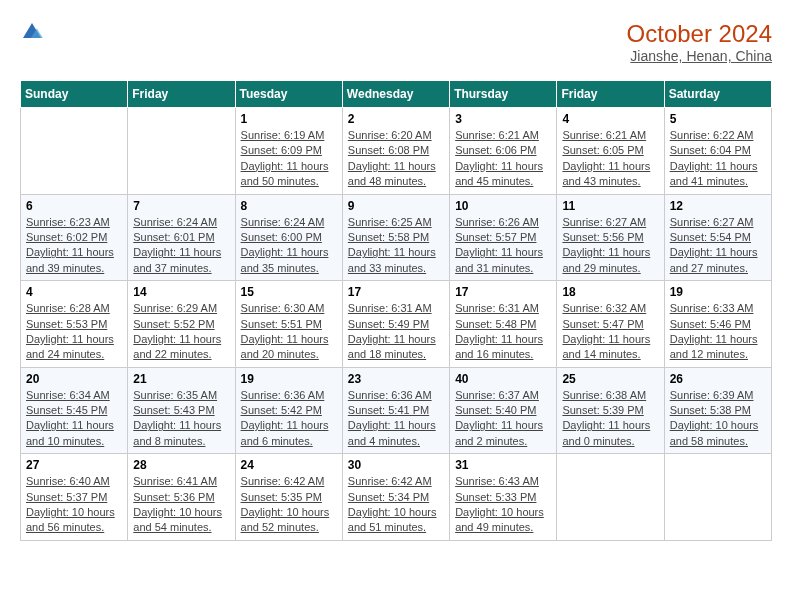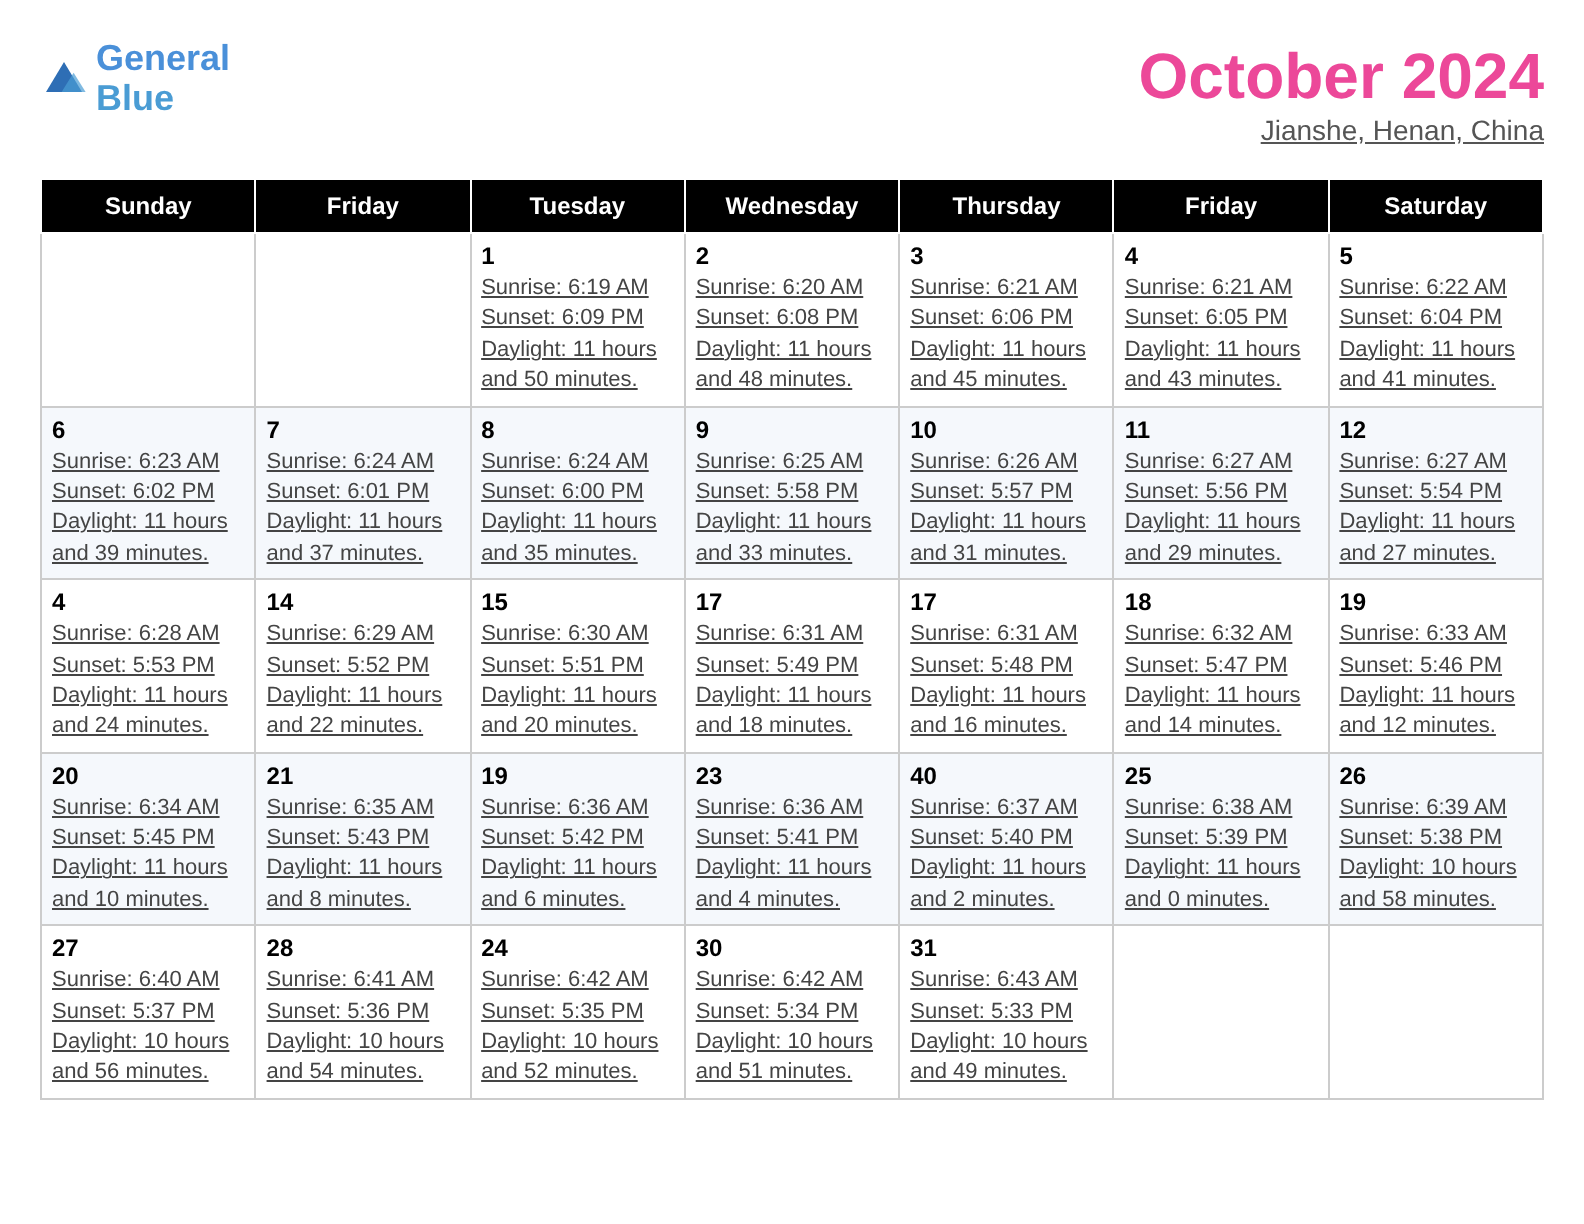--- a/index.html
+++ b/index.html
@@ -31,39 +31,39 @@
       color: #4a90d9;
     }
     .logo-icon {
       width: 24px;
       height: 24px;
     }
     .title-block {
       text-align: right;
     }
     .month-title {
-      font-size: 32px;
-      font-weight: bold;
-      color: #ec4899;
+      font-size: 24px;
+      font-weight: normal;
+      color: #c2410c;
     }
     .subtitle {
       font-size: 14px;
       color: #555;
       text-decoration: underline;
     }
     .calendar {
       width: 100%;
       border-collapse: collapse;
       font-size: 11px;
     }
     .calendar th {
-      background: #000000;
+      background: #0f766e;
       color: #fff;
       padding: 6px 4px;
-      text-align: center;
+      text-align: left;
       font-size: 12px;
       font-weight: bold;
       border: 1px solid #fff;
     }
     .calendar td {
       border: 1px solid #ccc;
       vertical-align: top;
       padding: 4px 5px;
       width: 14.28%;
       min-height: 80px;
@@ -92,24 +92,20 @@
   </style>
 </head>
 <body>
 
 <div class="header">
   <div class="logo">
     <svg class="logo-icon" viewBox="0 0 40 40" width="40" height="40">
       <polygon points="20,5 35,30 5,30" fill="#2e6eb5"></polygon>
       <polygon points="28,14 38,30 18,30" fill="#4a9cd4" opacity="0.7"></polygon>
     </svg>
-    <div class="logo-text">
-      <div><span>General</span></div>
-      <div style="color:#4a9cd4">Blue</div>
-    </div>
   </div>
   <div class="title-block">
     <div class="month-title">October 2024</div>
     <div class="subtitle">Jianshe, Henan, China</div>
   </div>
 </div>
 
 <table class="calendar">
   <thead>
     <tr id="weekday-header">

